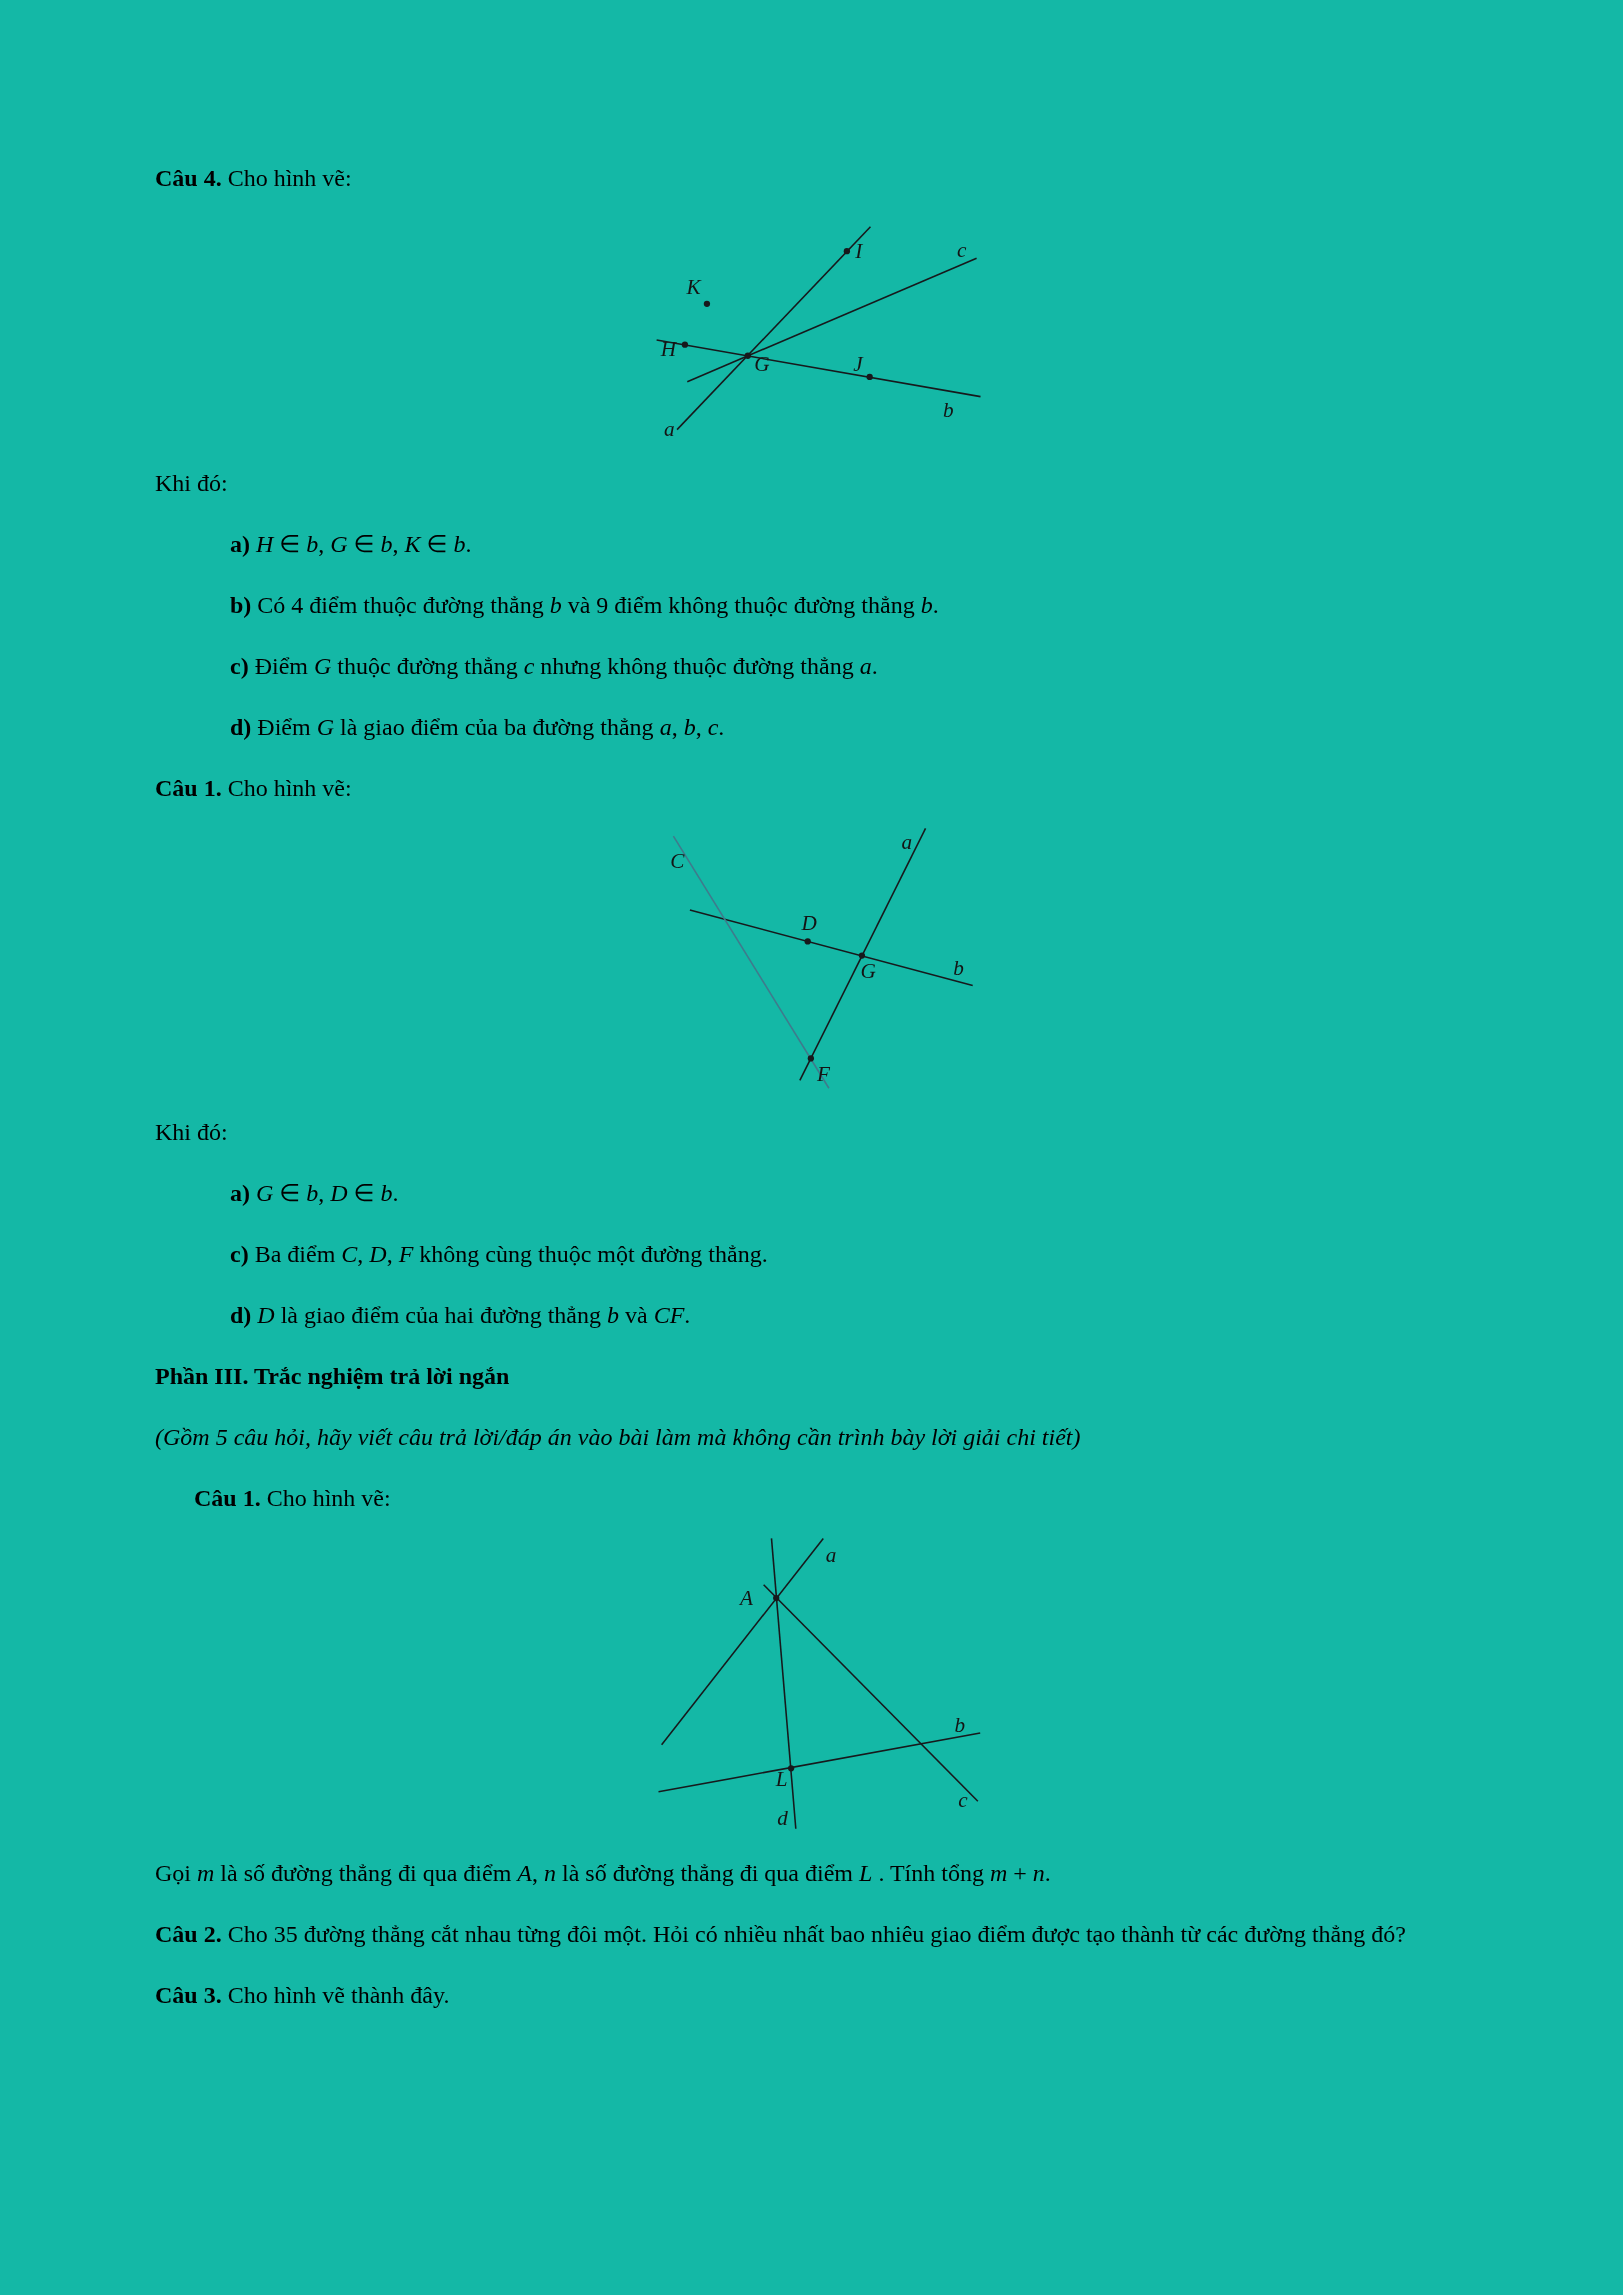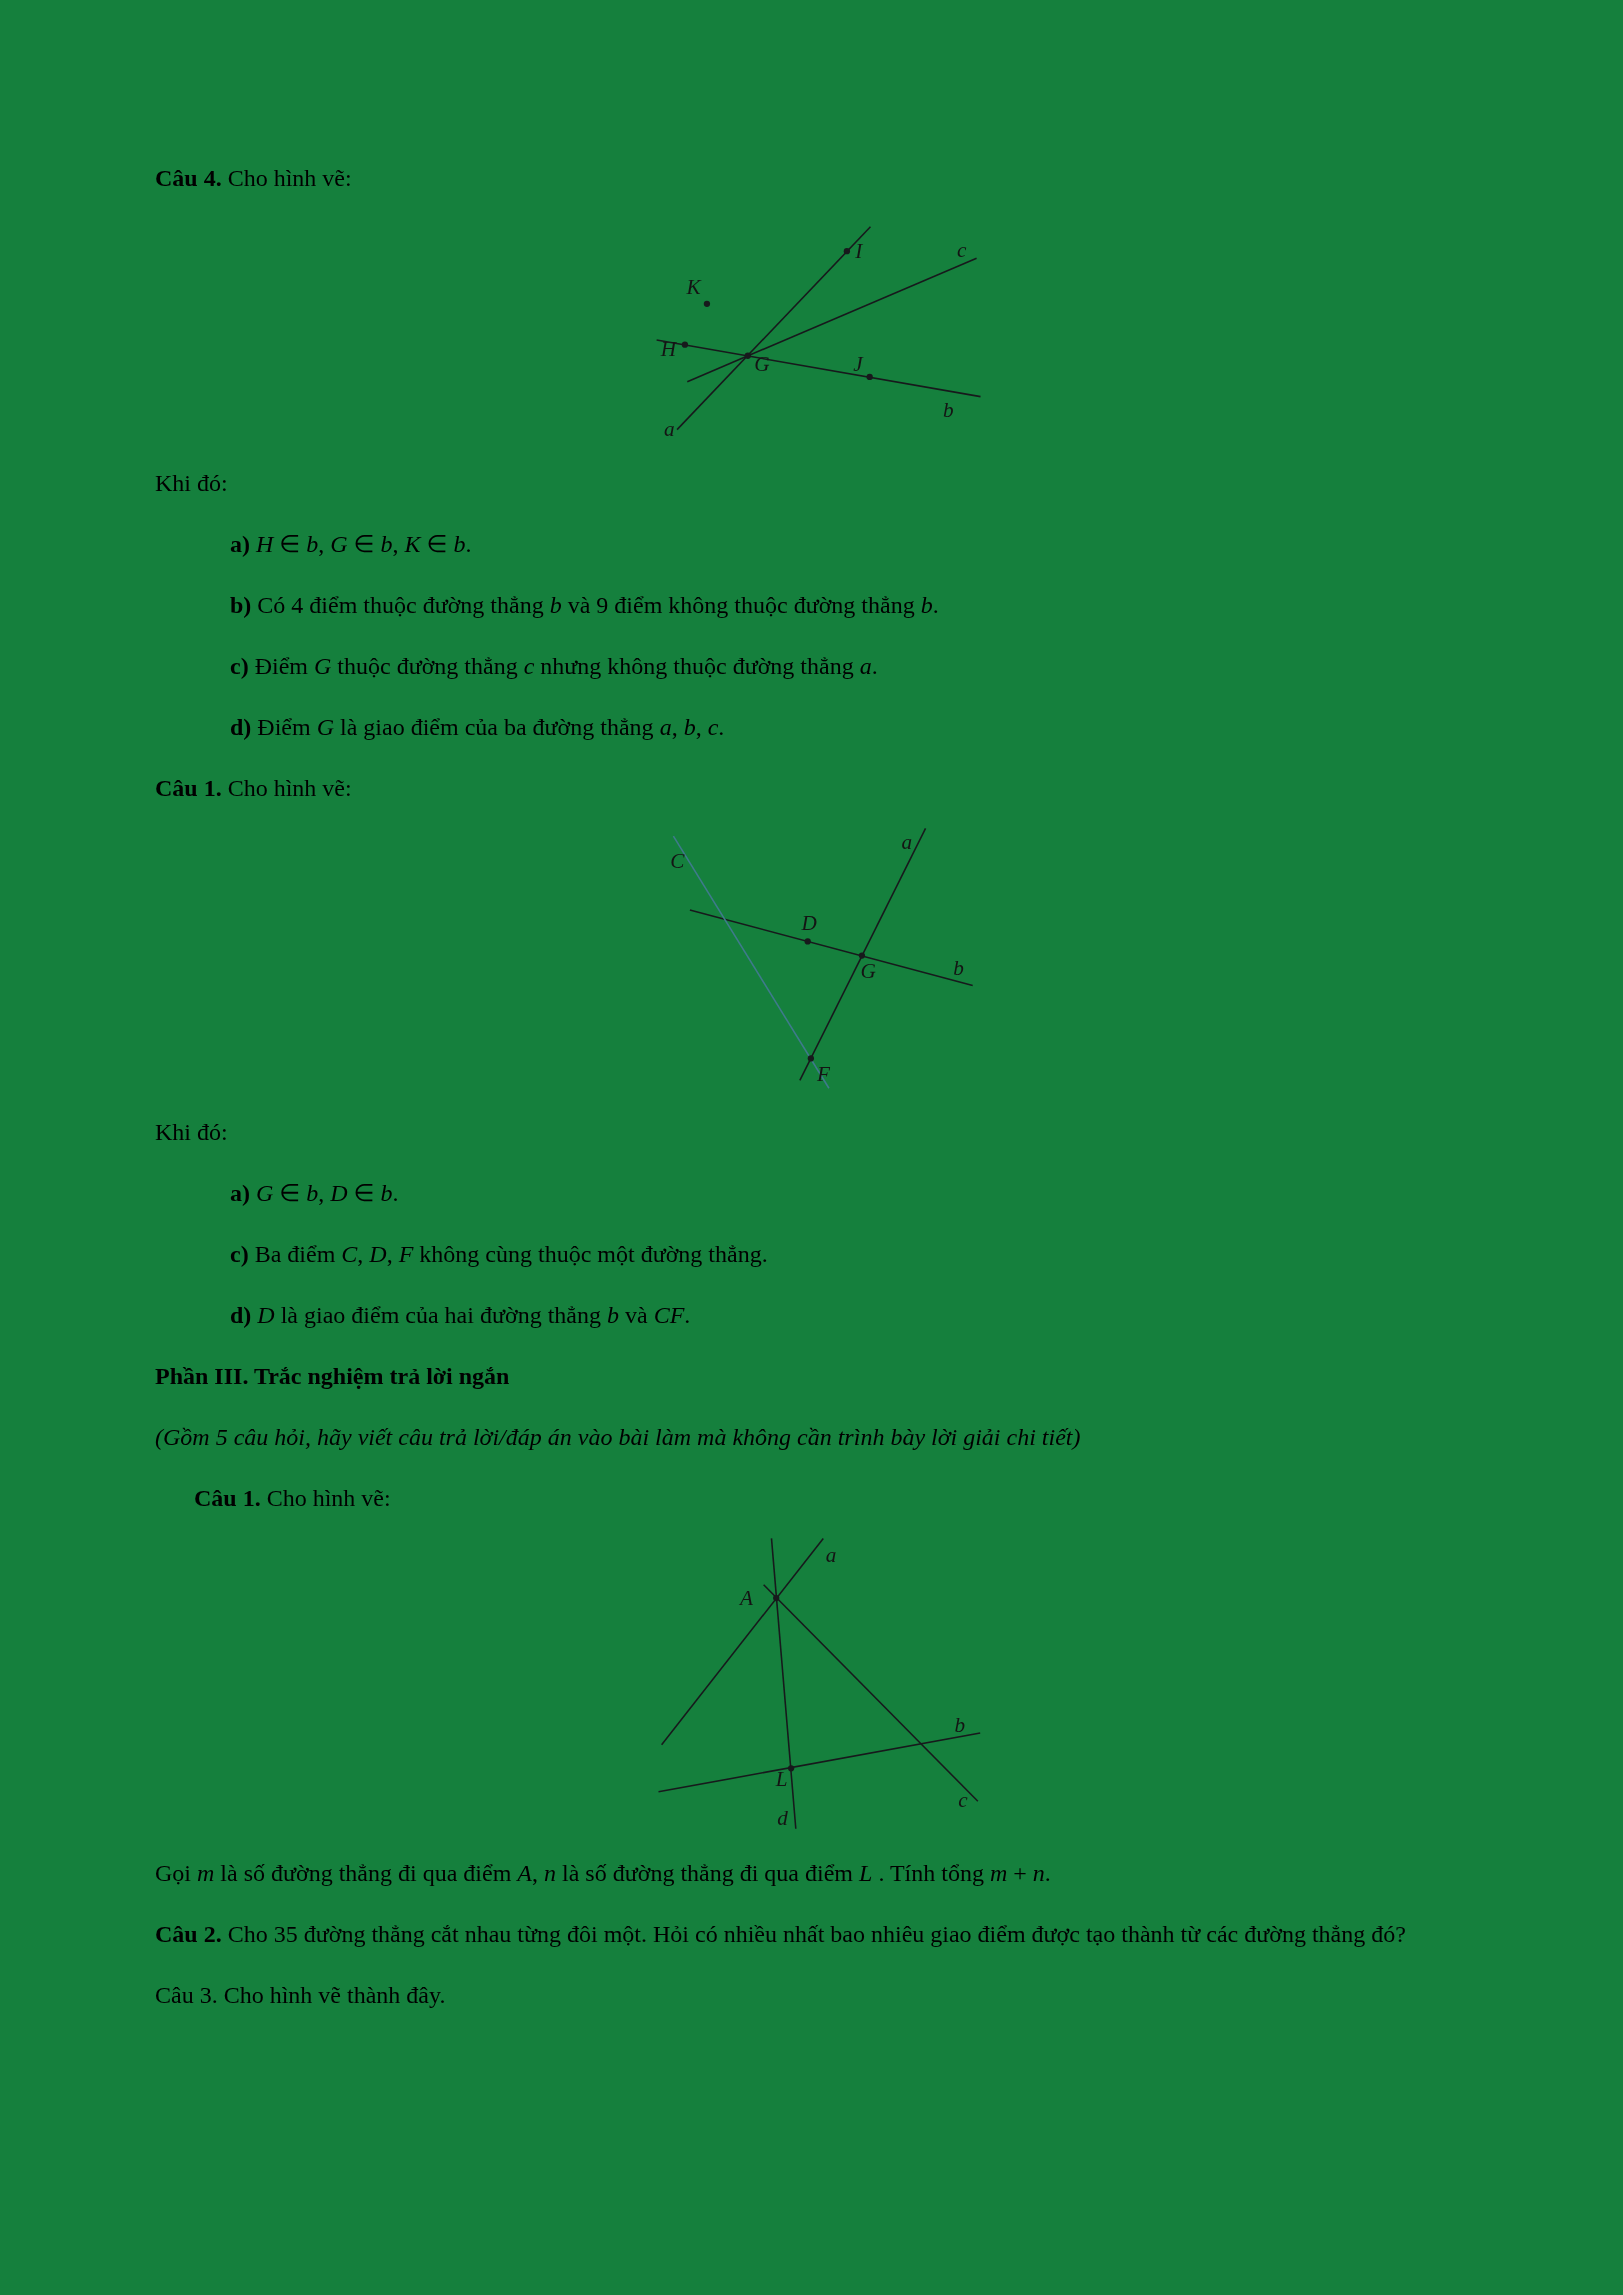--- a/index.html
+++ b/index.html
@@ -1,21 +1,21 @@
 <!DOCTYPE html>
 <html style="font-size:12.6px"><head>
 <meta charset="utf-8">
 <style>
   * { box-sizing: border-box; }
   html, body { margin: 0; padding: 0; }
   body { background: #ffffff; }
   .page {
     width: 1623px;
     height: 2295px;
-    background: #15803d;
+    background: #14b8a6;
     color: #000000;
     font-family: "Liberation Serif", serif;
     font-size: 24px;
     overflow: hidden;
   }
   .content { padding: 148px 153px 0 155px; }
   .para { margin: 0; line-height: 61px; text-align: justify; }
   .item { padding-left: 75px; }
   .khi { margin-top: 9.4px; }
   .figure { margin: 0; }
@@ -110,17 +110,17 @@
         <text class="glabel" x="238" y="42">a</text>
         <text class="glabel" x="175" y="327">L</text>
         <text class="glabel" x="402" y="259">b</text>
         <text class="glabel" x="406" y="354">c</text>
         <text class="glabel" x="176" y="377">d</text>
       </svg>
     </div>
 
     <p class="para after-fig"><span>Gọi </span><span style="font-style: italic;">m</span><span> là số đường thẳng đi qua điểm </span><span style="font-style: italic;">A</span><span>, </span><span style="font-style: italic;">n</span><span> là số đường thẳng đi qua điểm </span><span style="font-style: italic;">L</span><span> . Tính tổng </span><span style="font-style: italic;">m</span><span> + </span><span style="font-style: italic;">n</span><span>.</span></p>
     <p class="para"><span style="font-weight: bold;">Câu 2.</span><span> Cho 35 đường thẳng cắt nhau từng đôi một. Hỏi có nhiều nhất bao nhiêu giao điểm được tạo thành từ các đường thẳng đó?</span></p>
-    <p class="para"><span style="font-weight: normal;">Câu 3.</span><span> Cho hình vẽ thành đây.</span></p>
+    <p class="para"><span style="font-weight: bold;">Câu 3.</span><span> Cho hình vẽ thành đây.</span></p>
 
   </div>
 </div>
 
 
 </body></html>

